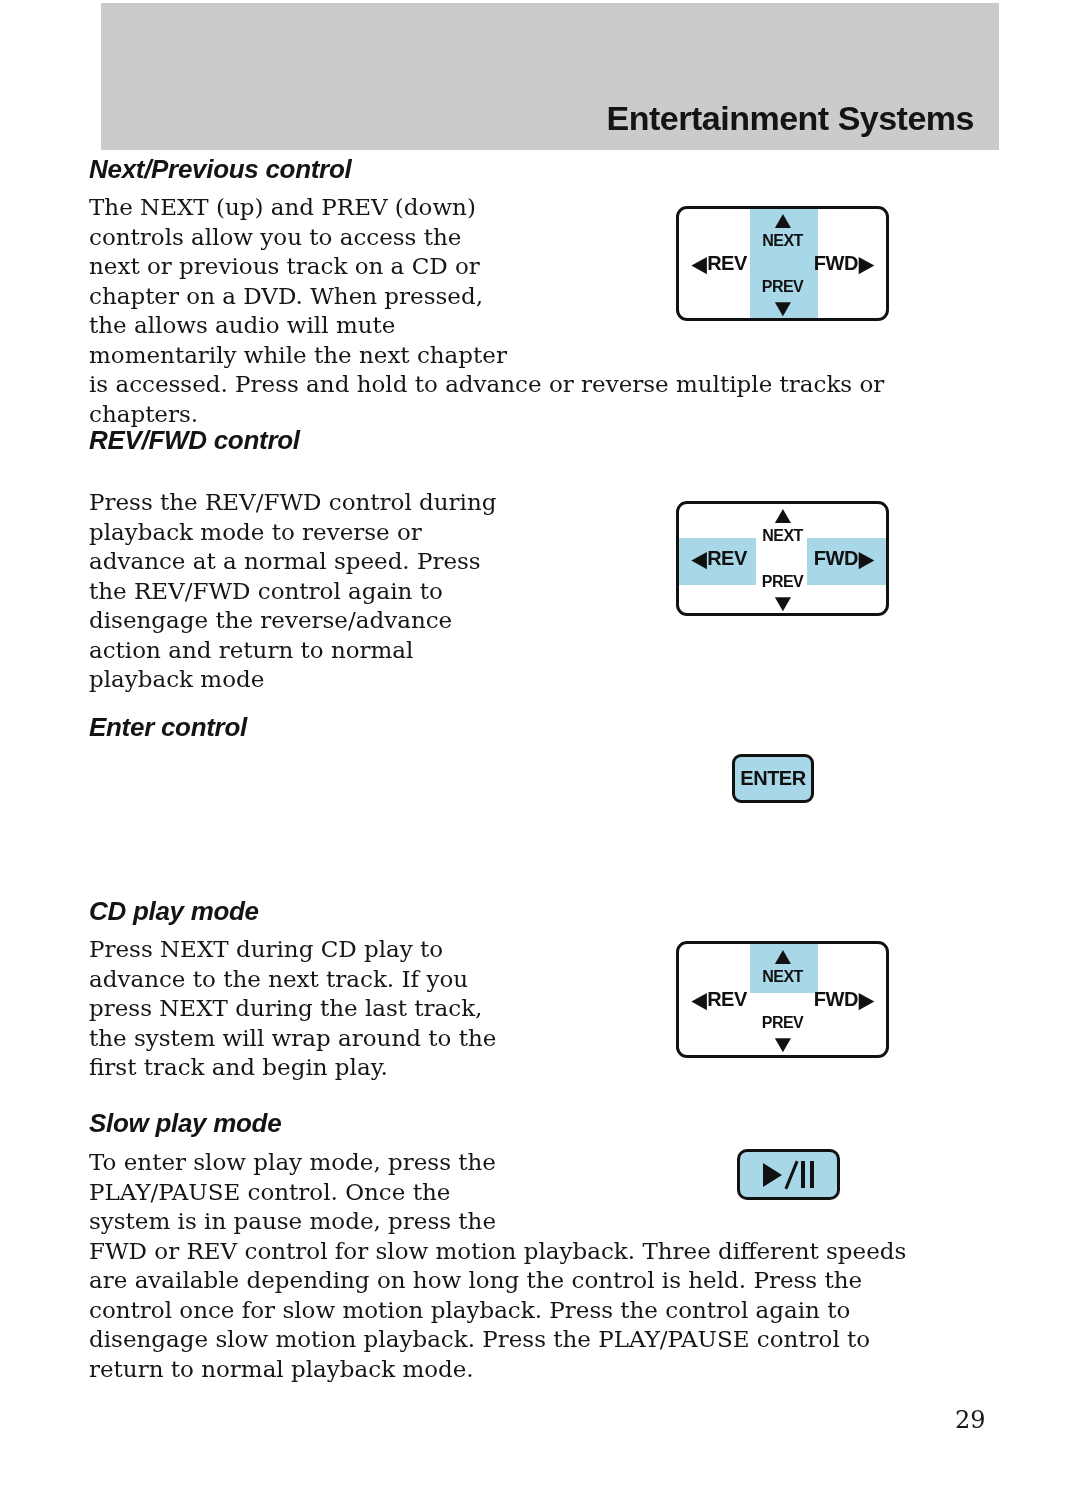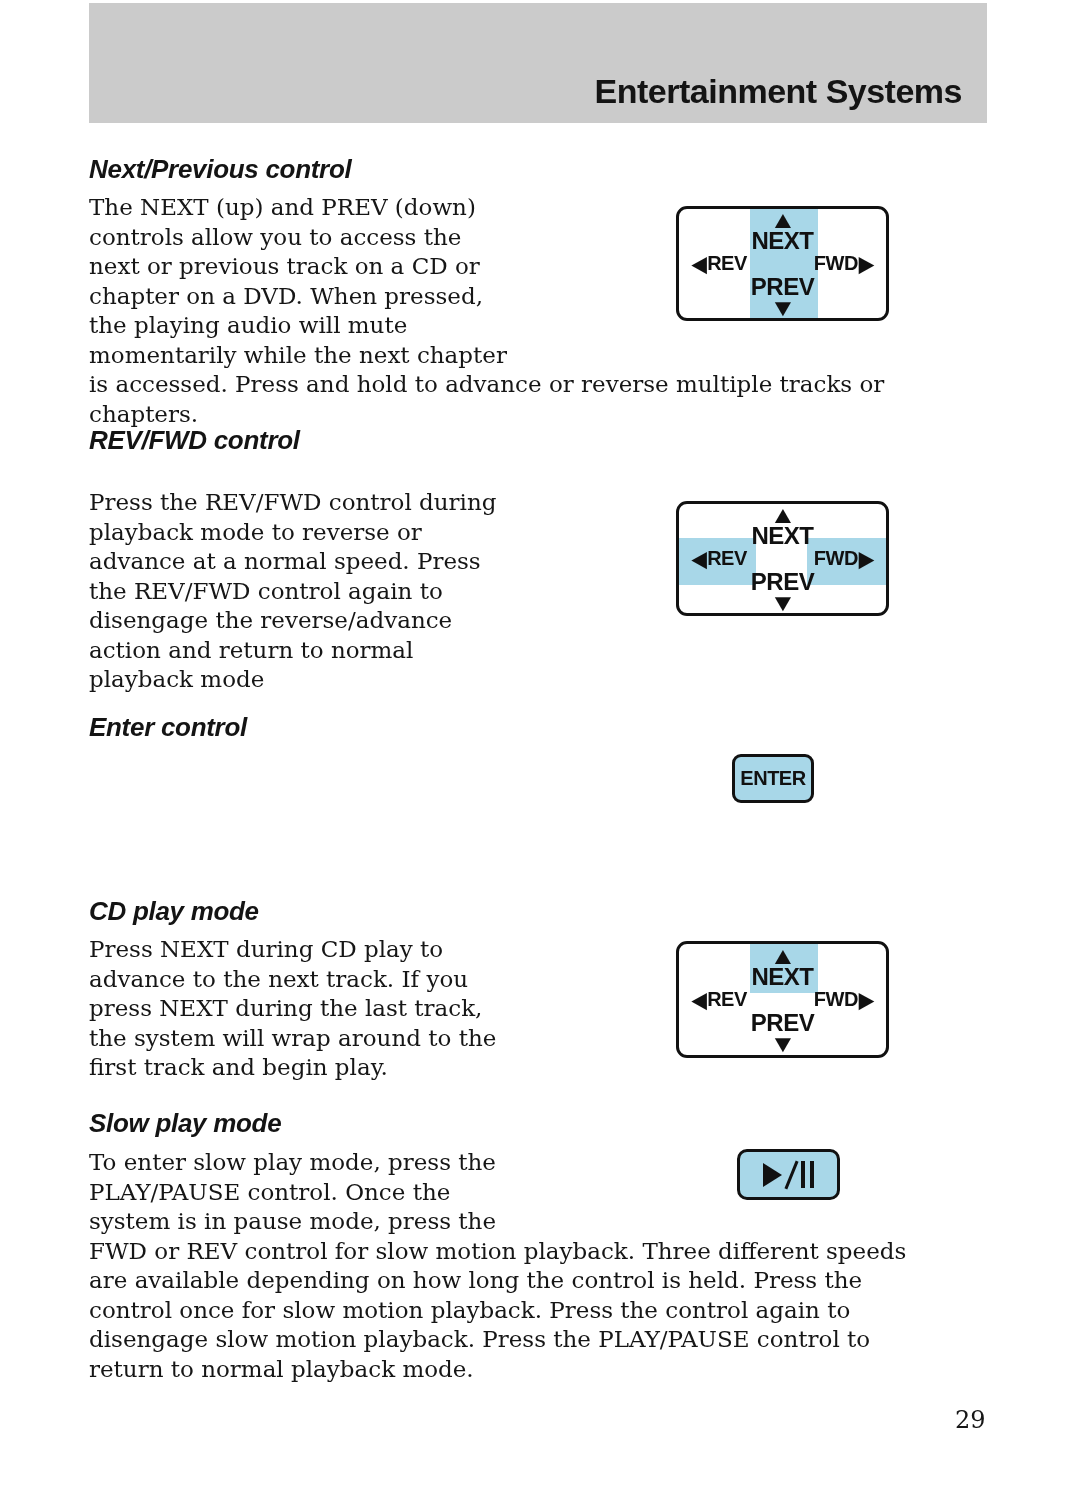--- a/index.html
+++ b/index.html
@@ -15,22 +15,22 @@
     height: 1487px;
     background: #ffffff;
     font-family: "DejaVu Serif", serif;
     color: var(--ink);
     overflow: hidden;
   }
 
   
   .header-bar {
     position: absolute;
-    left: 89px; top: 3px;
-    width: 898px; height: 120px;
+    left: 101px; top: 3px;
+    width: 898px; height: 147px;
     background: var(--header-gray);
     text-align: center;
   }
   .header-title {
     position: absolute;
     right: 25px; bottom: 12px;
     font-family: "Liberation Sans", sans-serif;
     font-weight: bold;
     font-size: 34px;
     letter-spacing: -0.5px;
@@ -80,21 +80,21 @@
     position: absolute; inset: 0;
     display: flex; flex-direction: column;
     justify-content: center;
     font-family: "Liberation Sans", sans-serif;
     font-weight: bold;
     color: #111111;
   }
   .drow { display: flex; align-items: center; justify-content: center; }
   .arrow-row { height: 20px; font-size: 24px; line-height: 20px; }
   .arrow-row .tri { transform: scaleX(1.15); display: inline-block; }
-  .label-row { height: 22px; font-size: 24px; letter-spacing: -0.5px; line-height: 22px; }
+  .label-row { height: 22px; font-size: 16px; letter-spacing: -0.5px; line-height: 22px; }
   .mid-row {
     height: 24px;
     justify-content: space-between;
     padding: 0 13px;
     font-size: 20px;
     letter-spacing: -0.5px;
   }
   .side { display: inline-flex; align-items: center; gap: 1px; }
   .tri-s { font-size: 19px; line-height: 20px; display: inline-block; transform: scaleY(1.1); }
 
@@ -154,21 +154,21 @@
 
   <div class="header-bar">
     <div class="header-title">Entertainment Systems</div>
   </div>
 
   <div class="sec-heading" style="top:154px">Next/Previous control</div>
   <div class="para" style="top:193px">The NEXT (up) and PREV (down)
 controls allow you to access the
 next or previous track on a CD or
 chapter on a DVD. When pressed,
-the playing audio will mute
+the allows audio will mute
 momentarily while the next chapter
 is accessed. Press and hold to advance or reverse multiple tracks or
 chapters.</div>
 
   <div class="fig" style="top:206px">
     <div class="band band-v"></div>
     <div class="dpad-inner">
       <div class="drow arrow-row">
           <span class="tri">▲</span>
         </div>

